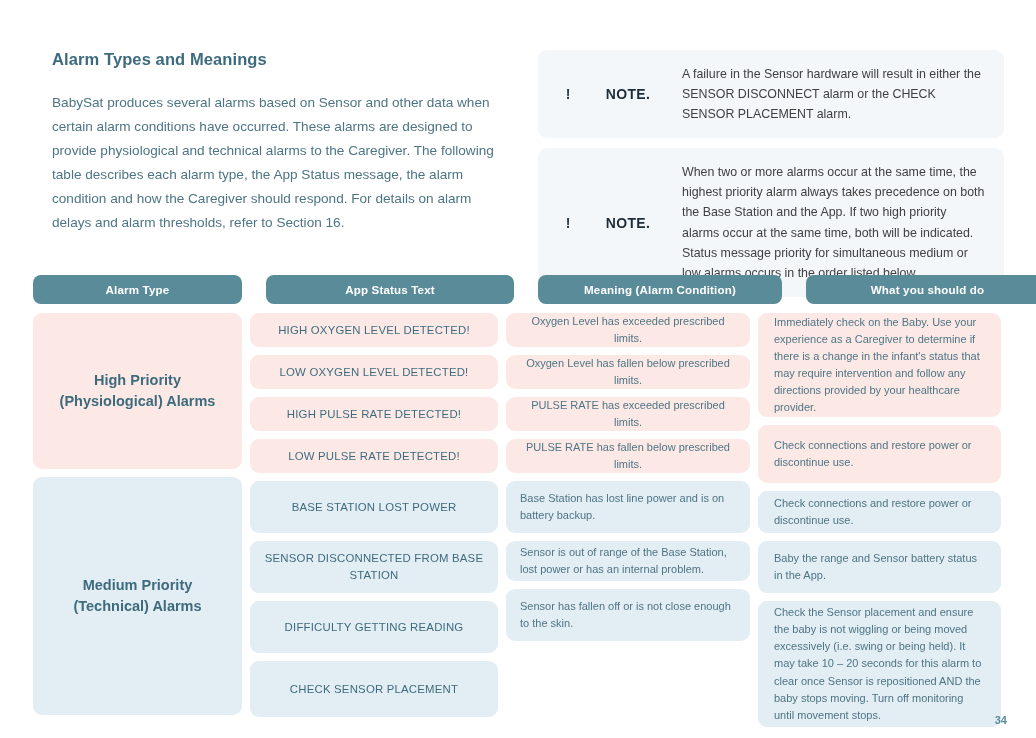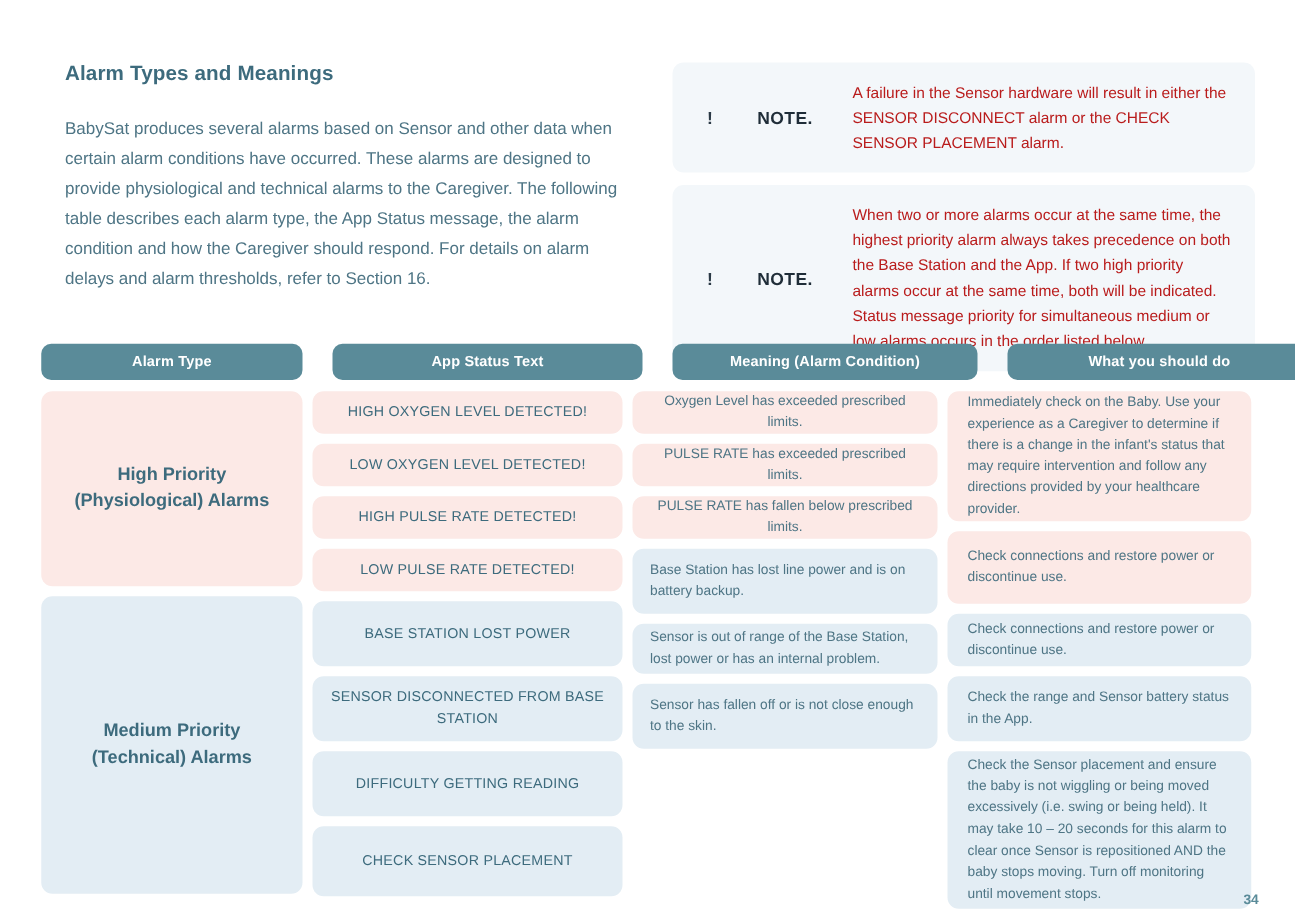--- a/index.html
+++ b/index.html
@@ -65,21 +65,21 @@
     font-size: 14px;
     font-weight: bold;
     color: #1f2d38;
     letter-spacing: 0.3px;
     text-align: center;
   }
   .note-text {
     flex: 1;
     font-size: 12.4px;
     line-height: 1.62;
-    color: #b91c1c;
+    color: #404040;
     padding-left: 6px;
   }
 
   
   .table {
     position: absolute;
     left: 33px;
     top: 275px;
     width: 970px;
   }
@@ -223,32 +223,33 @@
         <div class="cell pink statuscell" style="height:34px">HIGH PULSE RATE DETECTED!</div>
         <div class="cell pink statuscell" style="height:34px">LOW PULSE RATE DETECTED!</div>
         <div class="cell blue statuscell" style="height:52px">BASE STATION LOST POWER</div>
         <div class="cell blue statuscell" style="height:52px">SENSOR DISCONNECTED FROM BASE STATION</div>
         <div class="cell blue statuscell" style="height:52px">DIFFICULTY GETTING READING</div>
         <div class="cell blue statuscell" style="height:56px">CHECK SENSOR PLACEMENT</div>
       </div>
 
       <div class="colstack col3">
         <div class="cell pink meancell center" style="height:34px">Oxygen Level has exceeded prescribed limits.</div>
+        <div class="cell pink meancell center" style="height:34px">Oxygen Level has fallen below prescribed limits.</div>
         <div class="cell pink meancell center" style="height:34px">PULSE RATE has exceeded prescribed limits.</div>
         <div class="cell pink meancell center" style="height:34px">PULSE RATE has fallen below prescribed limits.</div>
         <div class="cell blue meancell" style="height:52px">Base Station has lost line power and is on battery backup.</div>
         <div class="cell blue meancell" style="height:40px">Sensor is out of range of the Base Station, lost power or has an internal problem.</div>
         <div class="cell blue meancell" style="height:52px">Sensor has fallen off or is not close enough to the skin.</div>
       </div>
 
       <div class="colstack col4">
         <div class="cell pink docell" style="height:104px">Immediately check on the Baby. Use your experience as a Caregiver to determine if there is a change in the infant's status that may require intervention and follow any directions provided by your healthcare provider.</div>
         <div class="cell pink docell" style="height:58px">Check connections and restore power or discontinue use.</div>
         <div class="cell blue docell" style="height:42px">Check connections and restore power or discontinue use.</div>
-        <div class="cell blue docell" style="height:52px">Check the range and Sensor battery status in the App.</div>
+        <div class="cell blue docell" style="height:52px">Baby the range and Sensor battery status in the App.</div>
         <div class="cell blue docell" style="height:126px">Check the Sensor placement and ensure the baby is not wiggling or being moved excessively (i.e. swing or being held). It may take 10 – 20 seconds for this alarm to clear once Sensor is repositioned AND the baby stops moving. Turn off monitoring until movement stops.</div>
       </div>
 
     </div>
   </div>
 
   <div class="pagenum">34</div>
 
 </div>
 

